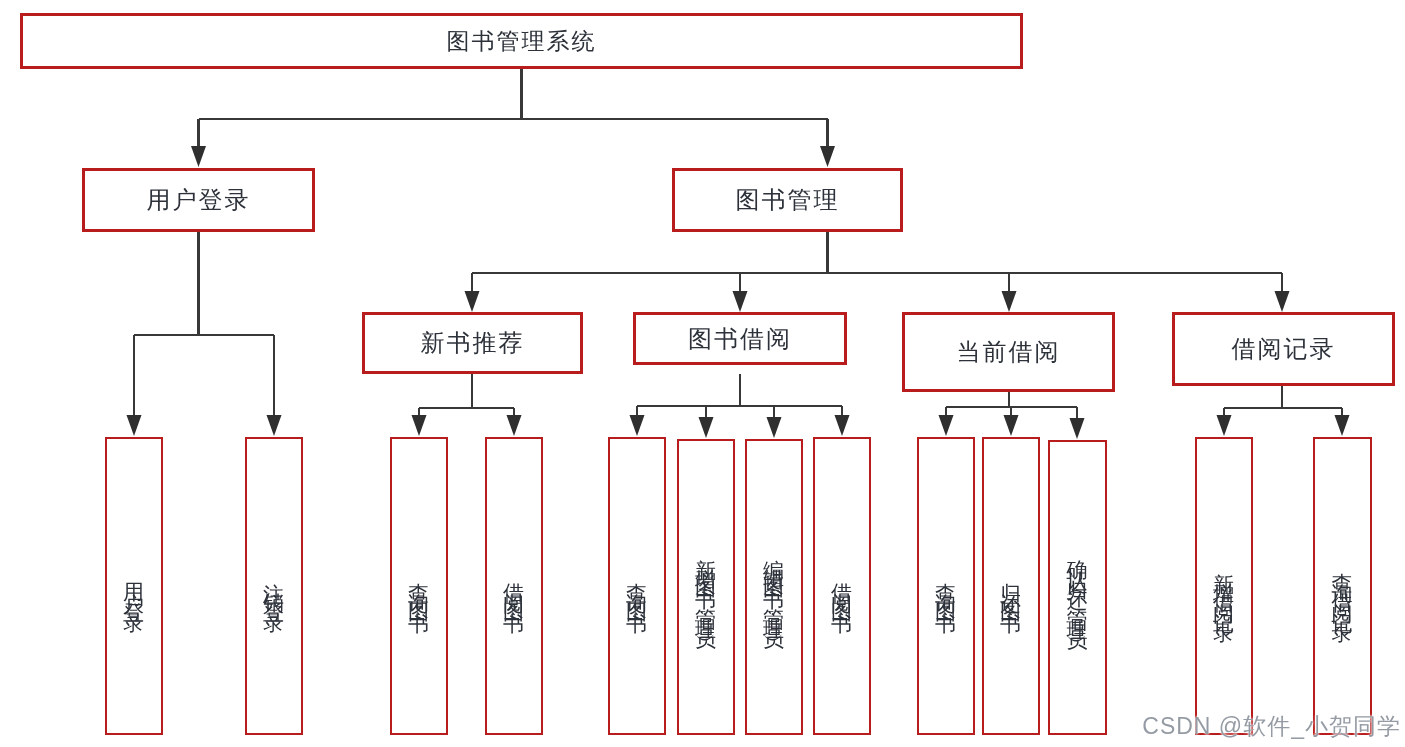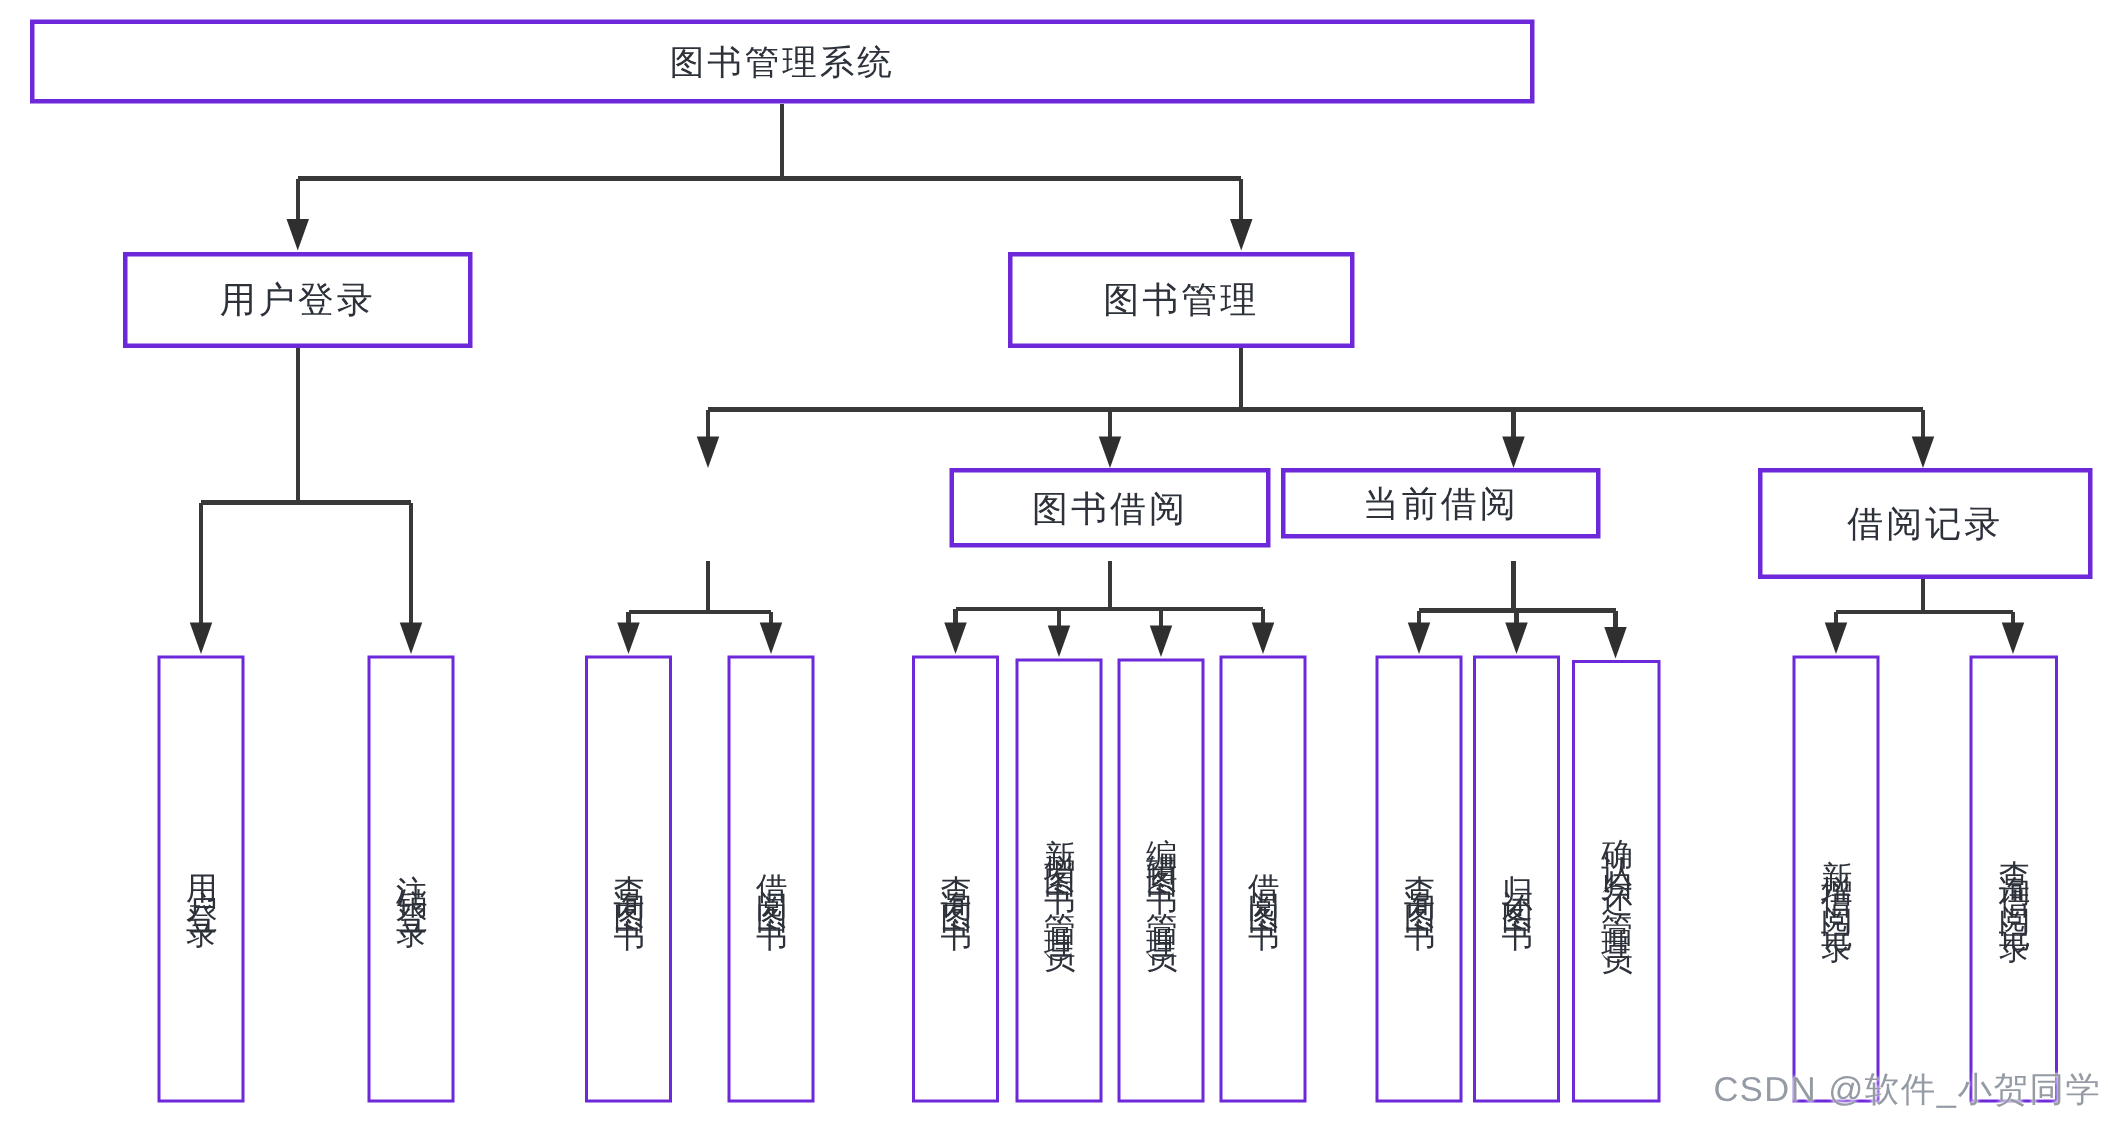--- a/index.html
+++ b/index.html
@@ -6,21 +6,21 @@
   .canvas {
     position:relative; width:1405px; height:747px; background:#ffffff;
     font-family:"Liberation Sans", sans-serif; overflow:hidden;
     color:#2c313a;
   }
   .connector-layer { position:absolute; left:0; top:0; z-index:1; }
   .connector-layer path { stroke:#383838; stroke-width:2.7; fill:none; shape-rendering:crispEdges; }
   .connector-layer polygon { fill:#2f2f2f; stroke:none; }
   .node {
     position:absolute; box-sizing:border-box; background:#ffffff;
-    border:3px solid #6d28d9; display:flex; align-items:center; justify-content:center;
+    border:3px solid #b91c1c; display:flex; align-items:center; justify-content:center;
     z-index:2; color:#2c313a;
   }
   .hbox { font-size:24px; letter-spacing:2px; white-space:nowrap; }
   .hbox.root { font-size:23px; }
   .vbox { border-width:2.5px; }
   .vbox .vtext {
     writing-mode:vertical-rl; text-orientation:mixed;
     font-size:21px; letter-spacing:10px; line-height:1;
   }
   .watermark {
@@ -109,24 +109,27 @@
     <span>图书管理系统</span>
   </div>
 
   <div class="node hbox" style="left:82px; top:168px; width:233px; height:64px;">
     <span>用户登录</span>
   </div>
   <div class="node hbox" style="left:672px; top:168px; width:231px; height:64px;">
     <span>图书管理</span>
   </div>
 
+  <div class="node hbox" style="left:362px; top:312px; width:221px; height:62px;">
+    <span>新书推荐</span>
+  </div>
   <div class="node hbox" style="left:633px; top:312px; width:214px; height:53px;">
     <span>图书借阅</span>
   </div>
-  <div class="node hbox" style="left:854px; top:312px; width:213px; height:47px;text-align:center;">
+  <div class="node hbox" style="left:902px; top:312px; width:213px; height:80px;text-align:center;">
     <span>当前借阅</span>
   </div>
   <div class="node hbox" style="left:1172px; top:312px; width:223px; height:74px;">
     <span>借阅记录</span>
   </div>
 
   <div class="node vbox" style="left:105px; top:437px; width:58px; height:298px;">
     <span class="vtext">用户登录</span>
   </div>
   <div class="node vbox" style="left:245px; top:437px; width:58px; height:298px;">

